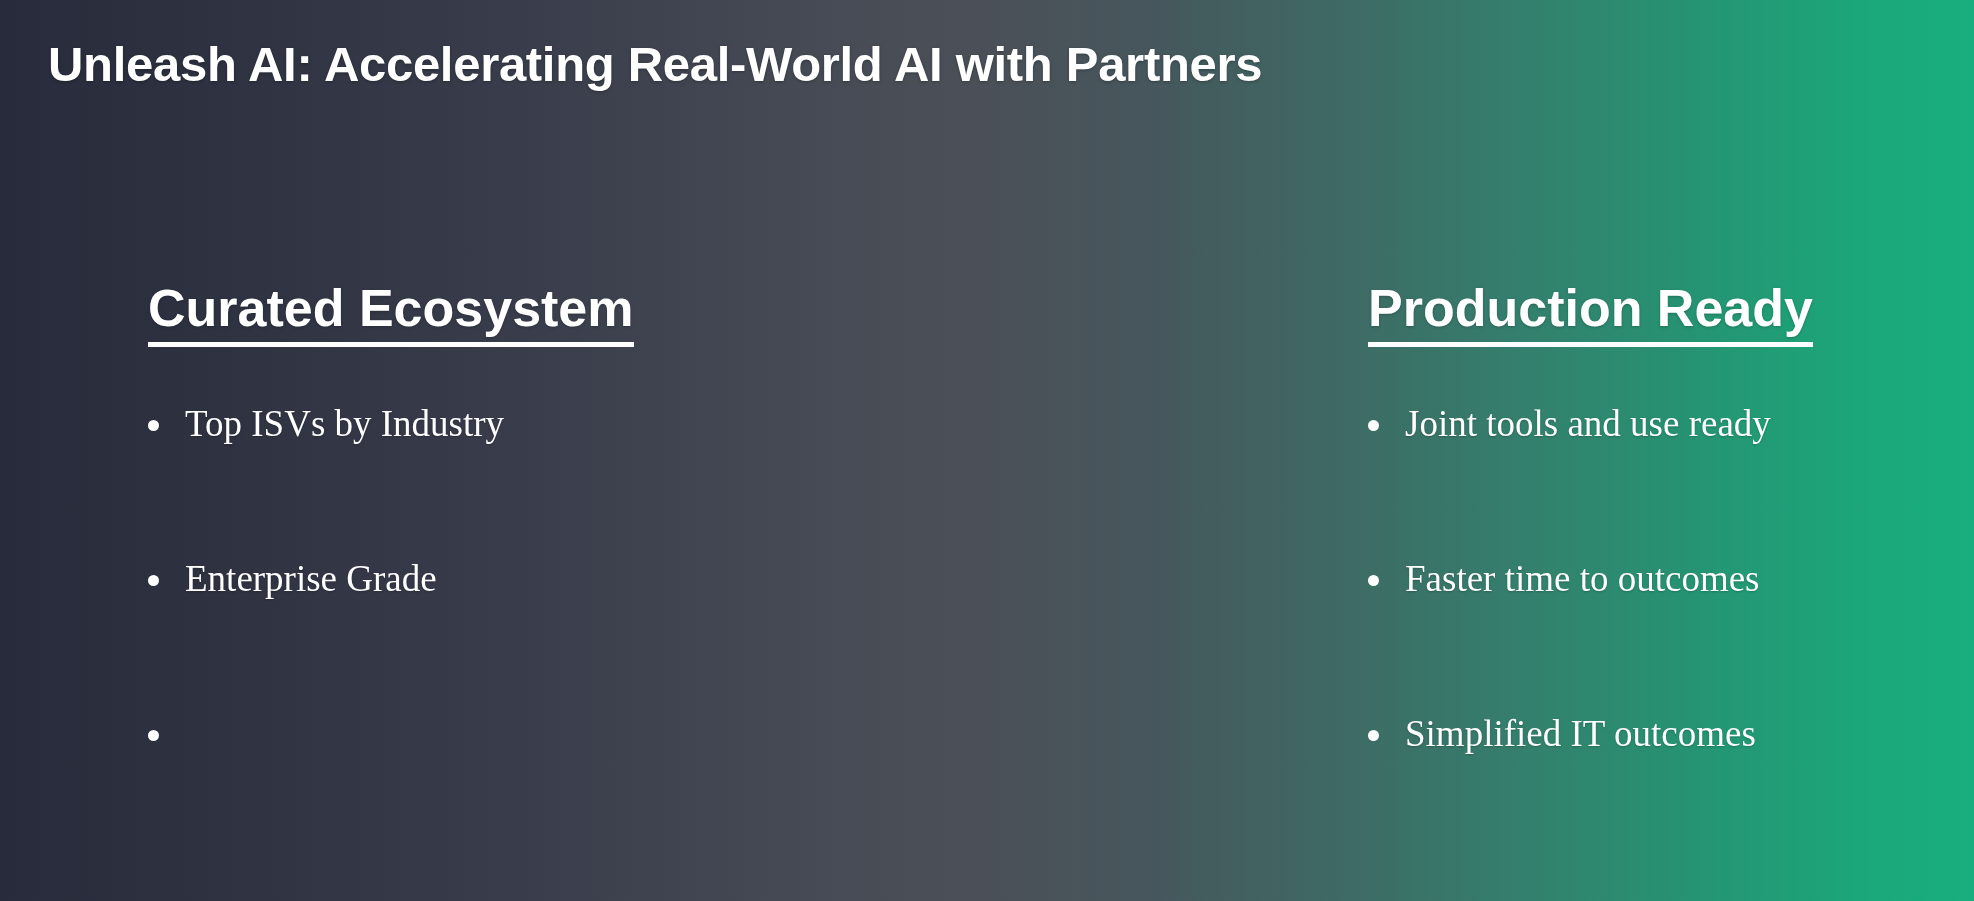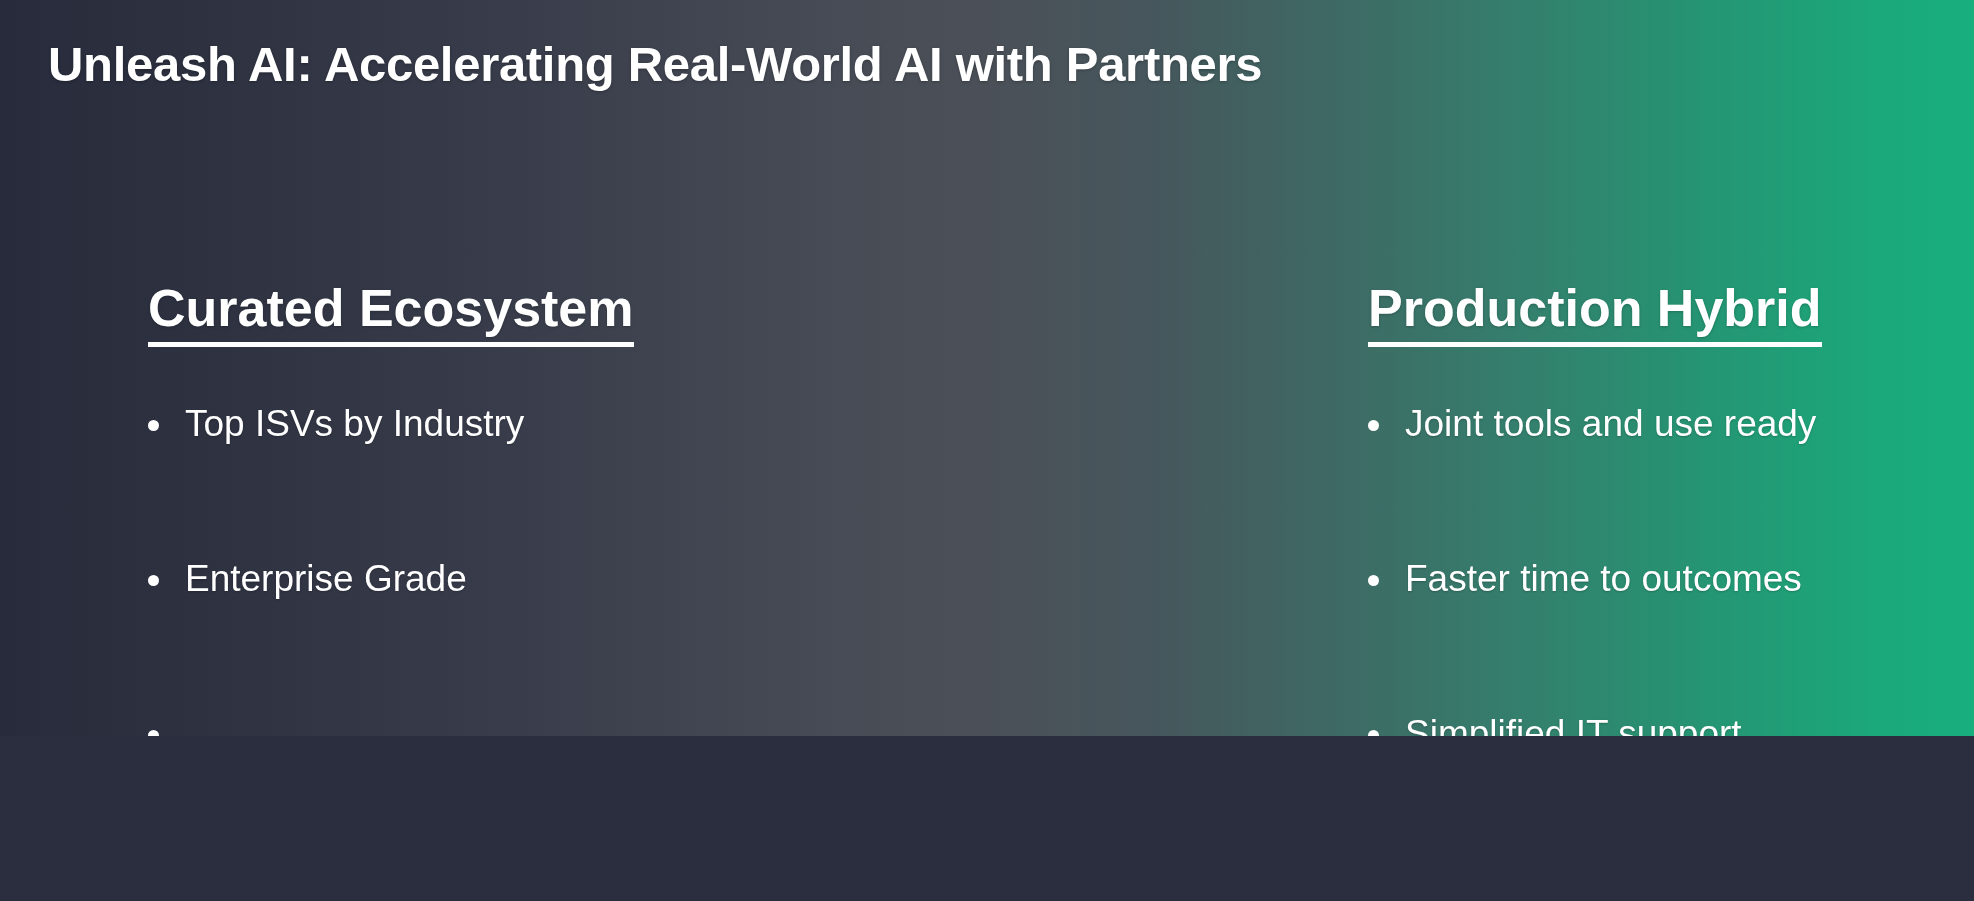--- a/index.html
+++ b/index.html
@@ -11,21 +11,21 @@
     width: 1974px;
     height: 901px;
     overflow: hidden;
     font-family: "Liberation Sans", sans-serif;
     background: #2a2e3e;
   }
 
   .slide {
     position: relative;
     width: 1974px;
-    height: 736px;
+    height: 901px;
     box-sizing: border-box;
     background: linear-gradient(
       to right,
       #272b3b 0%,
       #2d3140 10%,
       #393d4b 26%,
       #464b55 42%,
       #4b5058 50%,
       #46565c 58%,
       #3e6a64 68%,
@@ -87,20 +87,21 @@
     border-bottom: 5px solid #ffffff;
     padding-bottom: 5px;
     text-shadow: 0 1px 3px rgba(0,0,0,0.22);
   }
 
   .bullet-list {
     margin: 0;
     padding: 0;
     list-style: none;
     margin-top: 56px;
+    font-family: Liberation Serif, serif;
   }
 
   .bullet-item {
     display: flex;
     align-items: flex-start;
     height: 155px;
     line-height: 1;
   }
 
   .bullet-dot {
@@ -145,31 +146,31 @@
           <span class="bullet-text">Enterprise Grade</span>
         </li>
         <li class="bullet-item">
           <span class="bullet-dot"></span>
         </li>
       </ul>
     </div>
 
 
     <div class="column col-2">
-      <div class="col-heading">Production Hybrid</div>
+      <div class="col-heading">Production Ready</div>
       <ul class="bullet-list">
         <li class="bullet-item">
           <span class="bullet-dot"></span>
           <span class="bullet-text">Joint tools and use ready</span>
         </li>
         <li class="bullet-item">
           <span class="bullet-dot"></span>
           <span class="bullet-text">Faster time to outcomes</span>
         </li>
         <li class="bullet-item">
           <span class="bullet-dot"></span>
-          <span class="bullet-text">Simplified IT support</span>
+          <span class="bullet-text">Simplified IT outcomes</span>
         </li>
       </ul>
     </div>
 
   </div>
 </div>
 
 </body></html>

